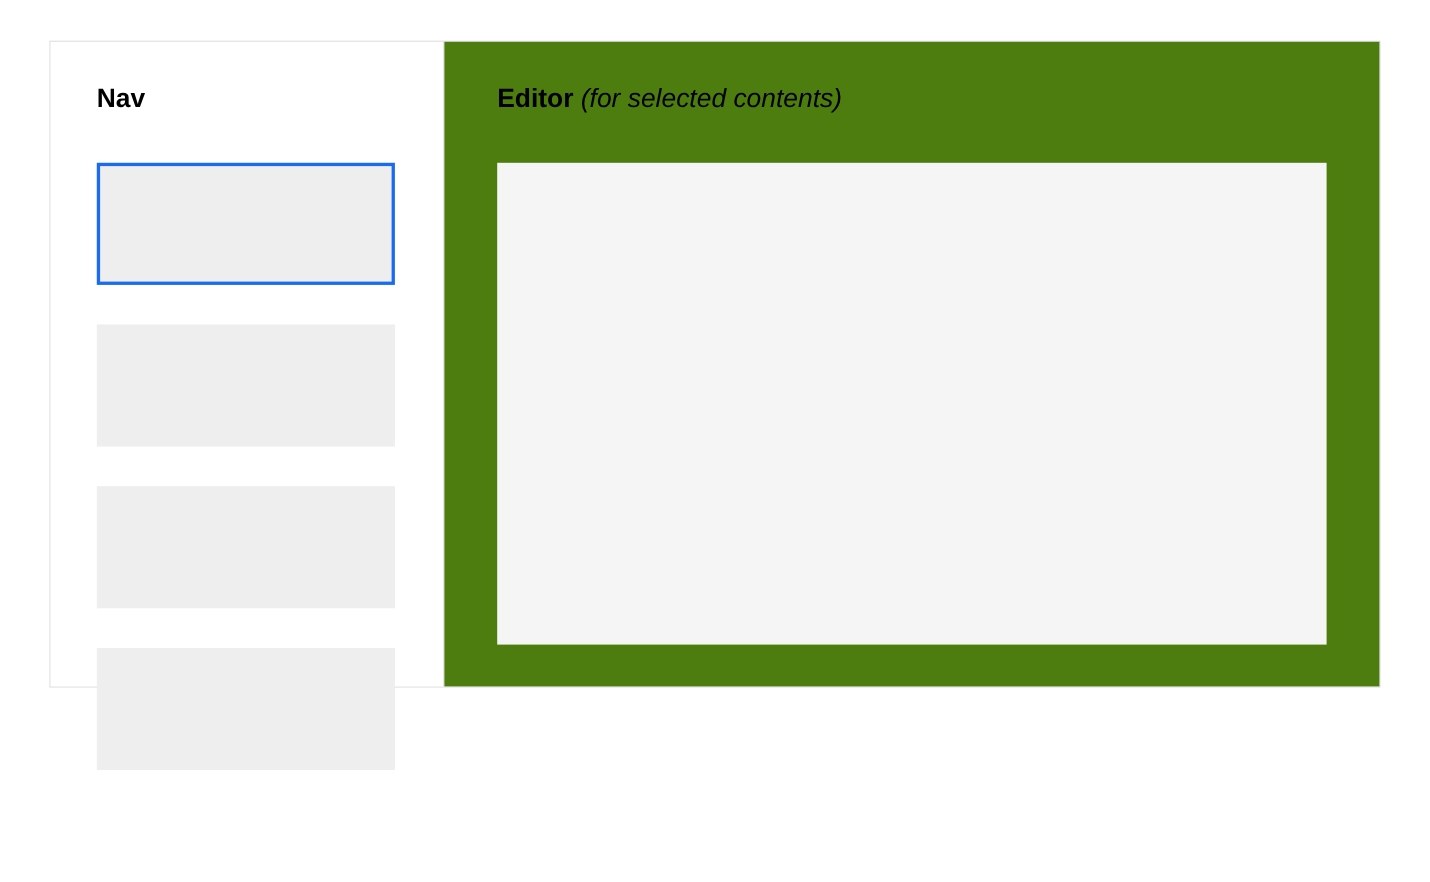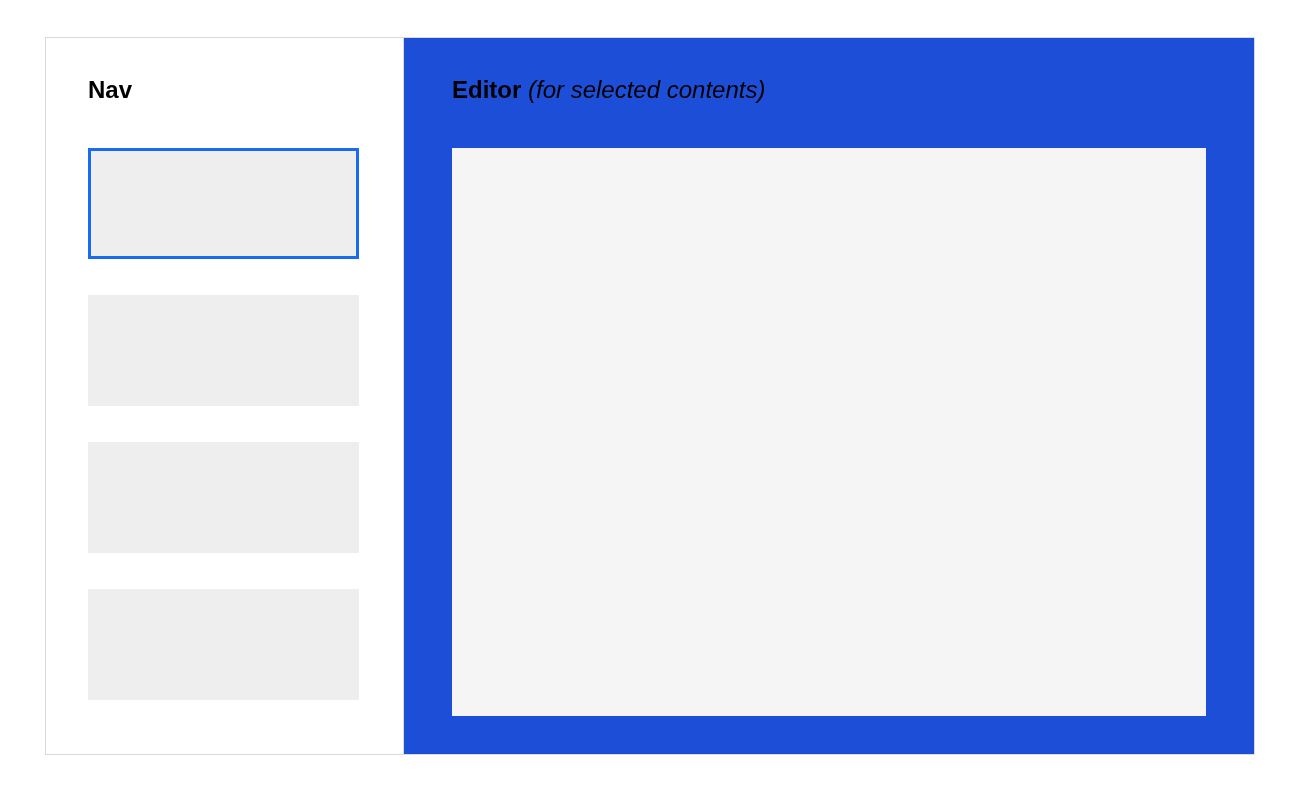--- a/index.html
+++ b/index.html
@@ -10,21 +10,21 @@
     body {
       font-family: -apple-system, BlinkMacSystemFont, "Segoe UI", Helvetica, Arial, sans-serif;
       background: #ffffff;
       width: 1300px;
       height: 802px;
       padding: 37px 45px;
     }
     .container {
       display: flex;
       width: 100%;
-      height: 718px;
+      height: 588px;
       border: 1px solid #d9d9d9;
     }
     .nav-panel {
       width: 358px;
       border-right: 1px solid #d9d9d9;
       background: #ffffff;
       padding: 38px 42px;
     }
     .nav-title {
       font-size: 24px;
@@ -41,21 +41,21 @@
       width: 271px;
       height: 111px;
       background: #eeeeee;
       cursor: pointer;
     }
     .nav-item.selected {
       border: 3px solid #1a6bf1;
     }
     .editor-panel {
       flex: 1;
-      background: #1d4ed8;
+      background: #4d7c0f;
       padding: 38px 48px;
       display: flex;
       flex-direction: column;
       justify-content: flex-end;
     }
     .editor-title {
       font-size: 24px;
       color: #000000;
       margin-bottom: 44px;
     }

